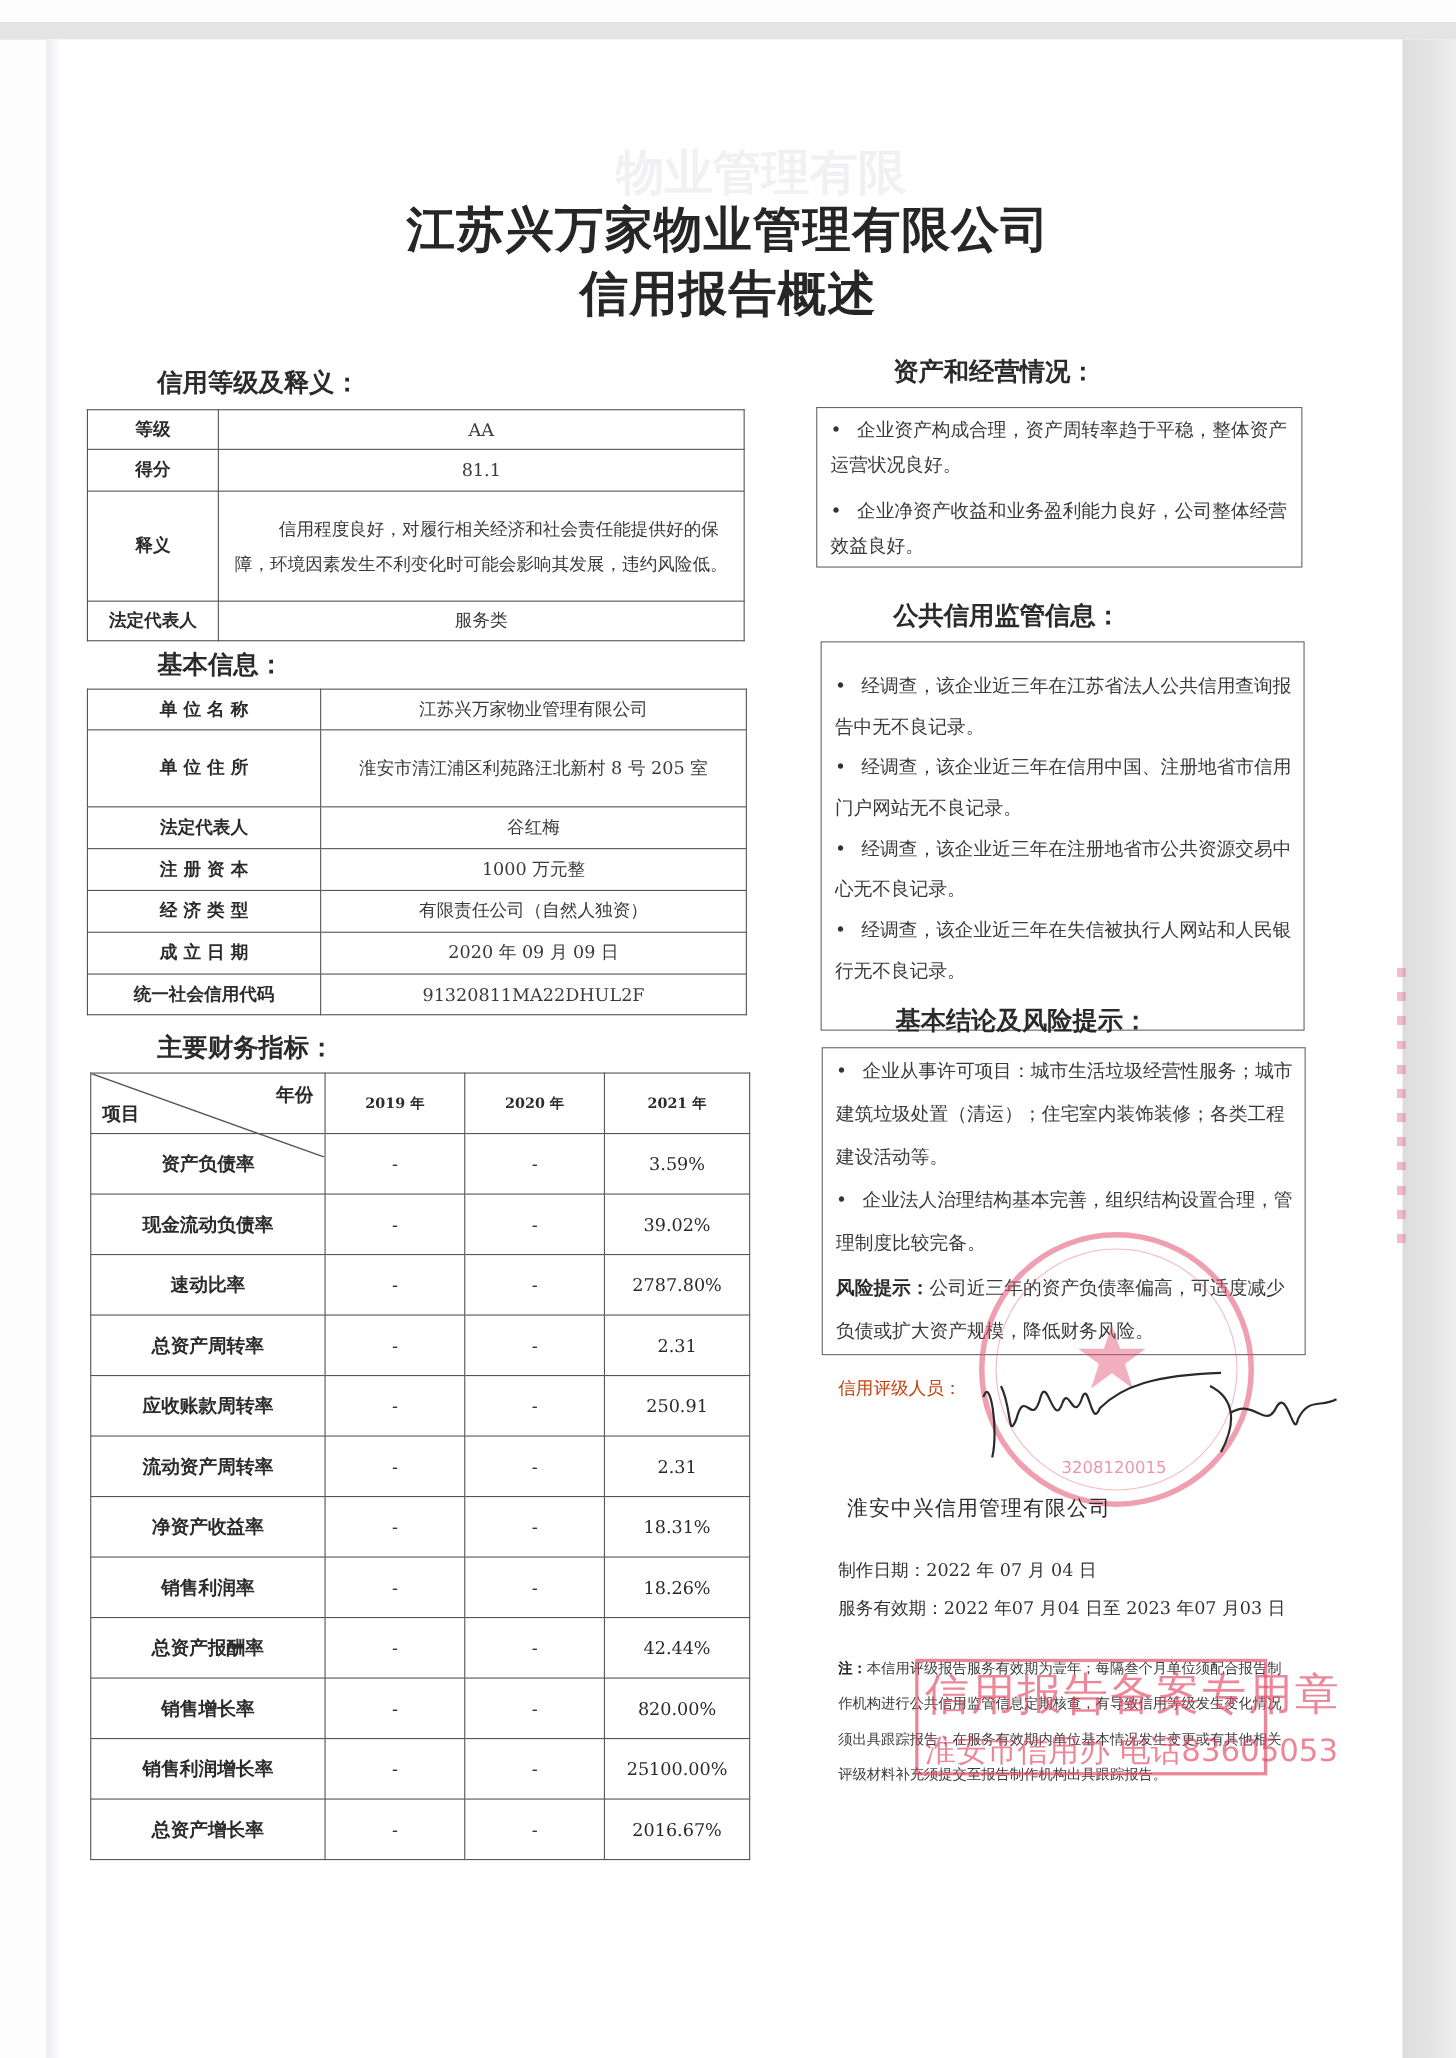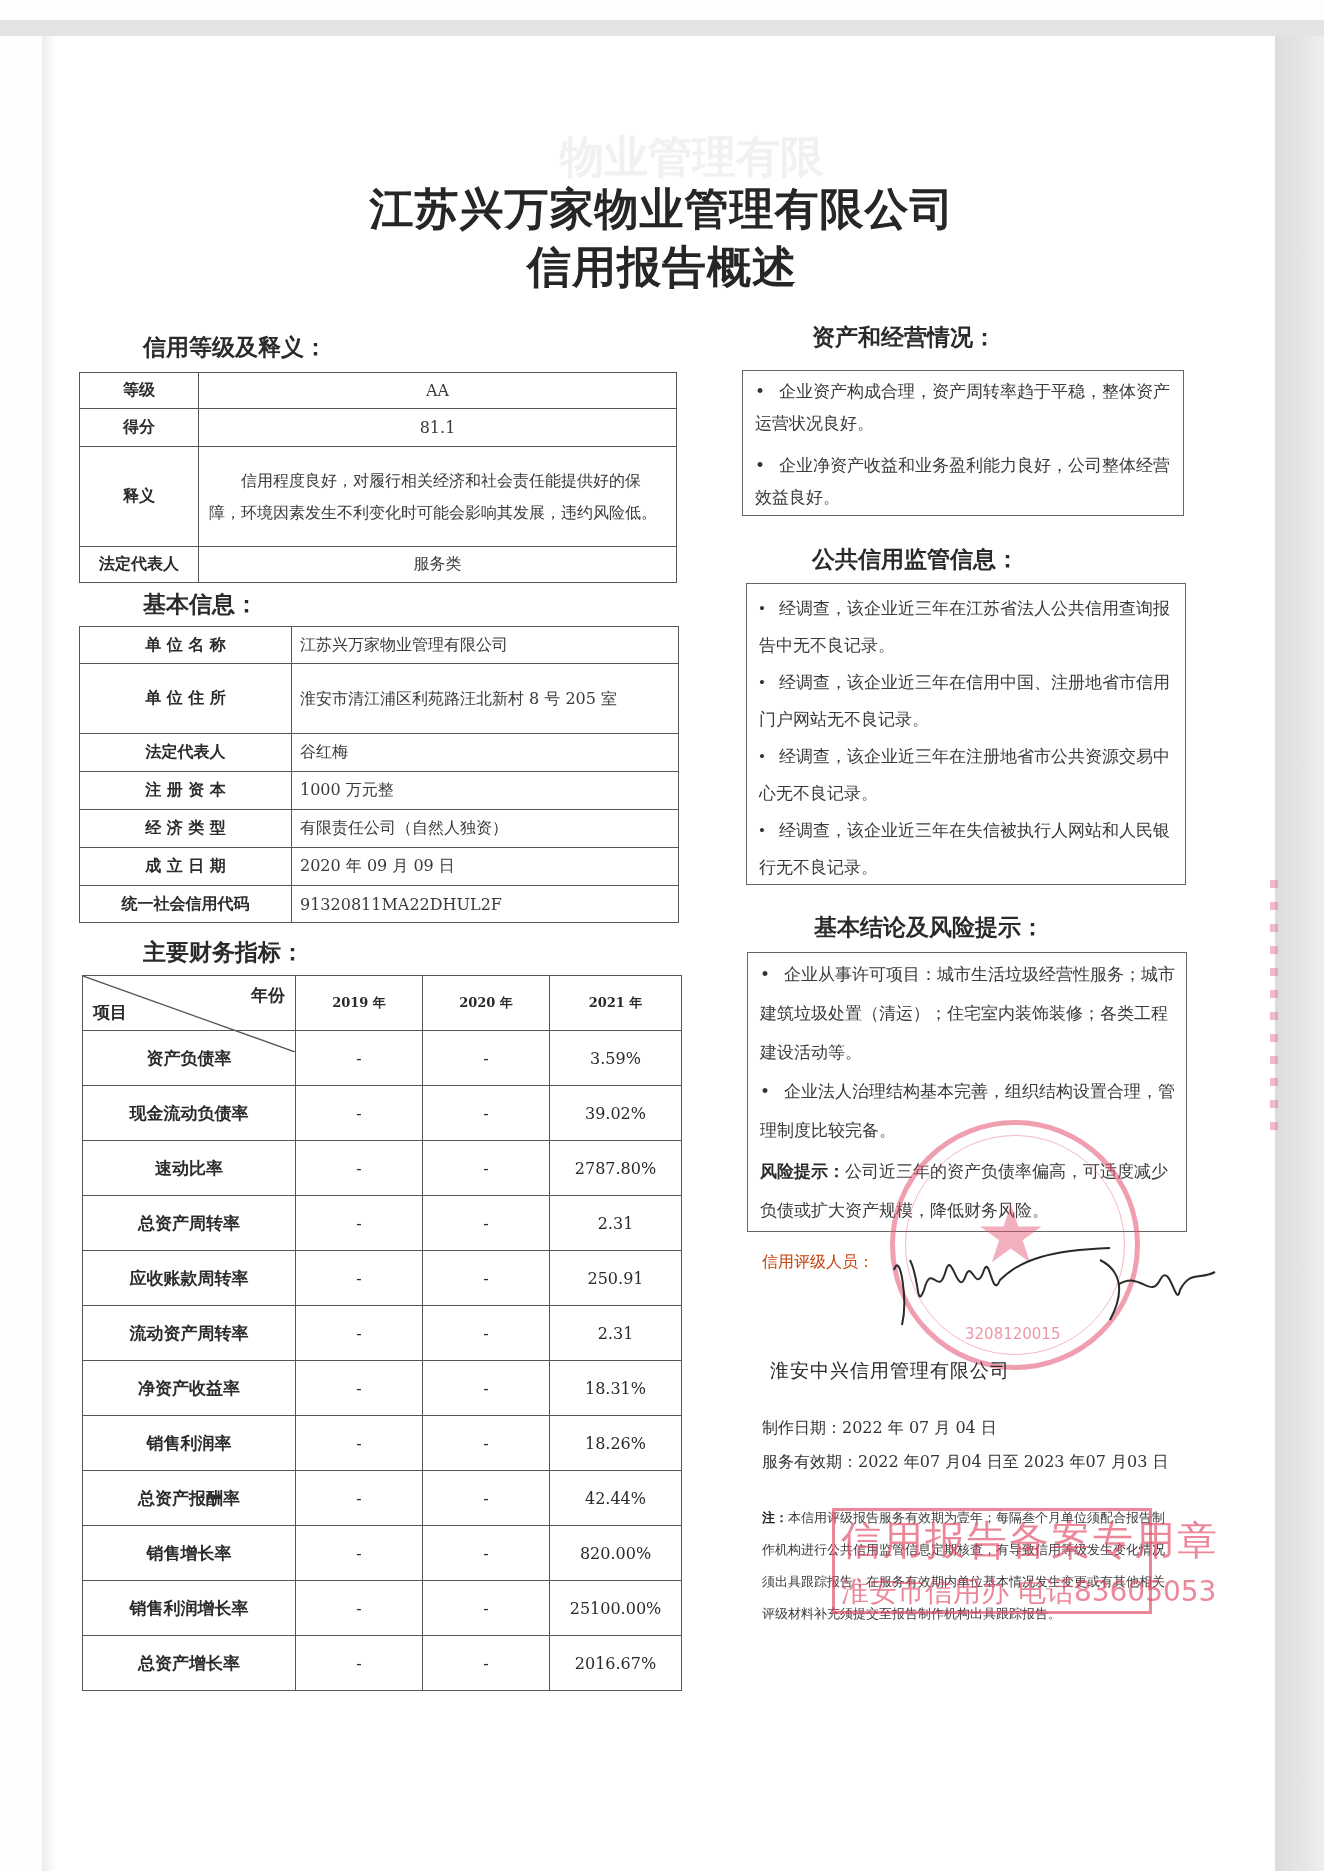--- a/index.html
+++ b/index.html
@@ -17,21 +17,21 @@
   .title { position: absolute; left: 0; width: 1324px; text-align: center; font-family: "DejaVu Serif", serif; font-weight: bold; color: #262626; letter-spacing: 1px; }
   .title1 { top: 180px; font-size: 44px; }
   .title2 { top: 238px; font-size: 44px; }
   .ghost { position: absolute; left: 560px; top: 128px; font-size: 44px; color: #f1f1f4; font-weight: bold; font-family: "DejaVu Serif", serif; }
 
   .h2 { position: absolute; font-family: "DejaVu Sans", "Liberation Sans", sans-serif; font-weight: bold; font-size: 23px; color: #2a2a2a; }
 
   table.grid { position: absolute; border-collapse: collapse; font-size: 16px; }
   table.grid td { border: 1.5px solid #555; padding: 0 8px; }
   .lbl { font-family: "DejaVu Sans", "Liberation Sans", sans-serif; font-weight: bold; text-align: center; color: #2b2b2b; }
-  .val { color: #3a3a3a; }
+  .val { color: #3a3a3a; text-align: center; }
   .center { text-align: center; }
 
   .box { position: absolute; border: 1.5px solid #666; box-sizing: border-box; padding: 4px 10px 0 12px; font-size: 17px; line-height: 32px; color: #3a3a3a; }
   .bullet { text-indent: 0; }
   .bullet::before { content: "•"; margin-right: 14px; color: #333; }
   .bold-lead { font-weight: bold; font-family: "DejaVu Sans", sans-serif; color: #2a2a2a; }
 
   .fin td { height: 54px; text-align: center; }
   .fin .lbl { font-size: 17px; }
   .fin .hdr { font-family: "DejaVu Serif", serif; font-weight: bold; font-size: 13px; }
@@ -216,21 +216,21 @@
 </tbody>
   </table>
 
 <div class="h2" style="left:812px; top:322px;">资产和经营情况：</div>
 <div class="box" style="left:742px; top:370px; width:442px; height:146px;">
   <div class="bullet">企业资产构成合理，资产周转率趋于平稳，整体资产运营状况良好。</div>
   <div class="bullet" style="margin-top:10px;">企业净资产收益和业务盈利能力良好，公司整体经营效益良好。</div>
 </div>
 
 <div class="h2" style="left:812px; top:544px;">公共信用监管信息：</div>
-<div class="box" style="left:746px; top:583px; width:440px; height:302px; line-height:37px; padding-top:6px;font-family:Liberation Serif, serif;">
+<div class="box" style="left:746px; top:583px; width:440px; height:354px; line-height:37px; padding-top:22px;">
   <div class="bullet">经调查，该企业近三年在江苏省法人公共信用查询报告中无不良记录。</div>
   <div class="bullet">经调查，该企业近三年在信用中国、注册地省市信用门户网站无不良记录。</div>
   <div class="bullet">经调查，该企业近三年在注册地省市公共资源交易中心无不良记录。</div>
   <div class="bullet">经调查，该企业近三年在失信被执行人网站和人民银行无不良记录。</div>
 </div>
 
 <div class="h2" style="left:814px; top:912px;">基本结论及风险提示：</div>
 <div class="box" style="left:747px; top:952px; width:440px; height:280px; line-height:39px; padding-top:2px;">
   <div class="bullet">企业从事许可项目：城市生活垃圾经营性服务；城市建筑垃圾处置（清运）；住宅室内装饰装修；各类工程建设活动等。</div>
   <div class="bullet">企业法人治理结构基本完善，组织结构设置合理，管理制度比较完备。</div>

